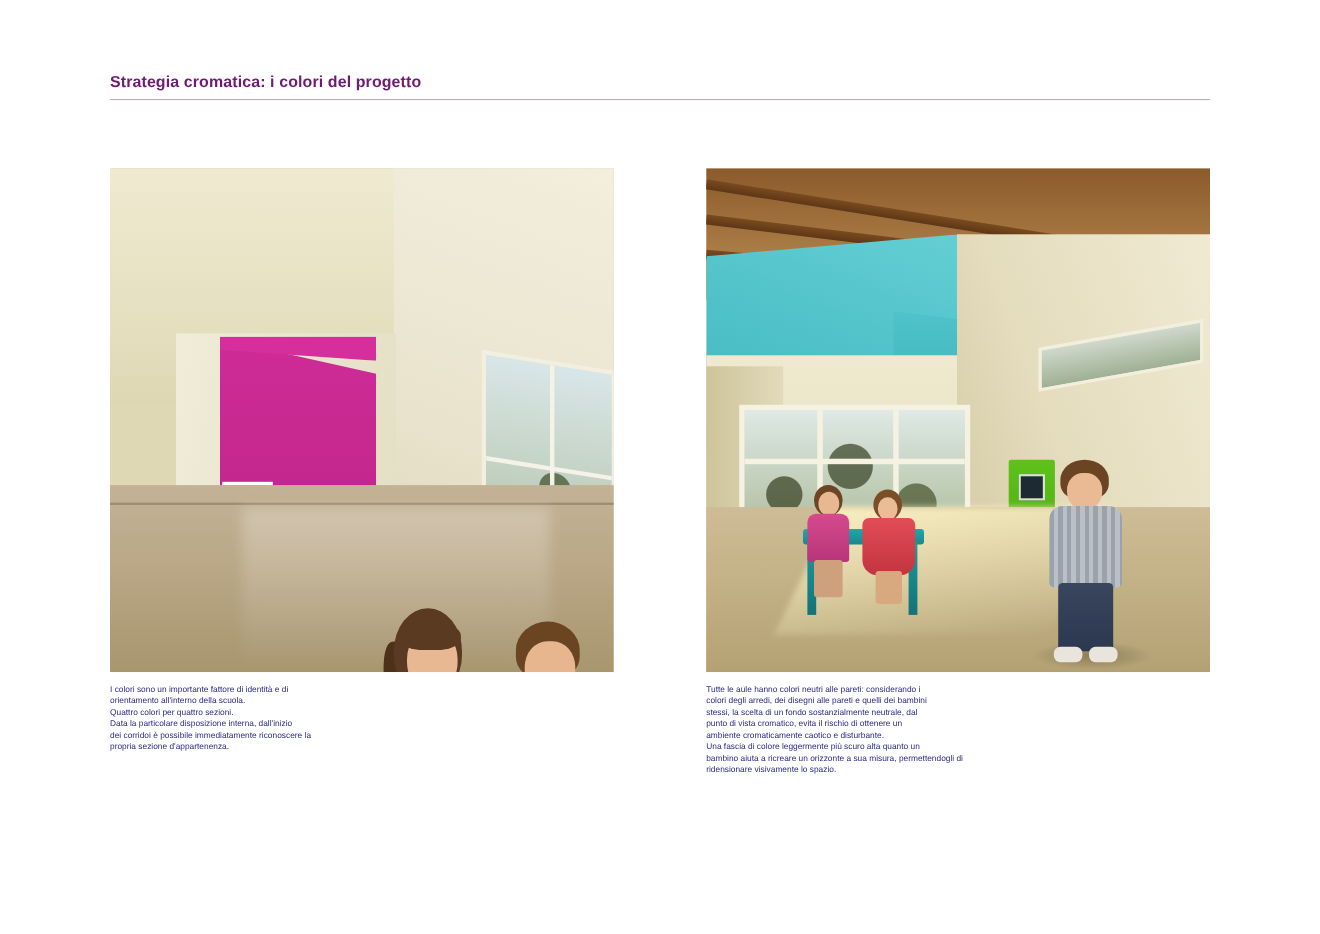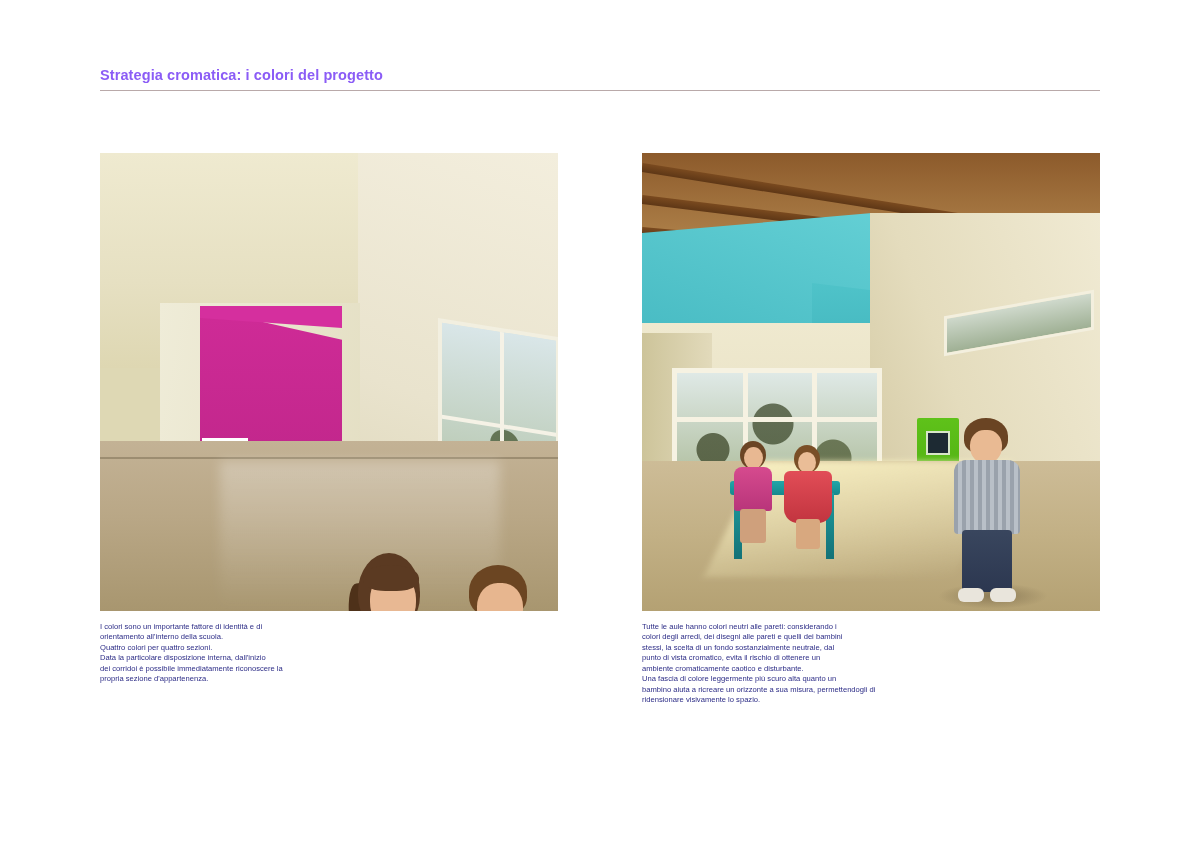--- a/index.html
+++ b/index.html
@@ -24,21 +24,21 @@
   
   .header {
     position: absolute;
     left: 100px;
     top: 68px;
     width: 1000px;
   }
   .header-title {
     font-size: 14.5px;
     font-weight: bold;
-    color: #8b5cf6;
+    color: #701a75;
     letter-spacing: 0.1px;
     line-height: 1.1;
     margin: 0;
     white-space: nowrap;
   }
   .header-rule {
     position: absolute;
     left: 0;
     top: 22px;
     width: 1000px;

